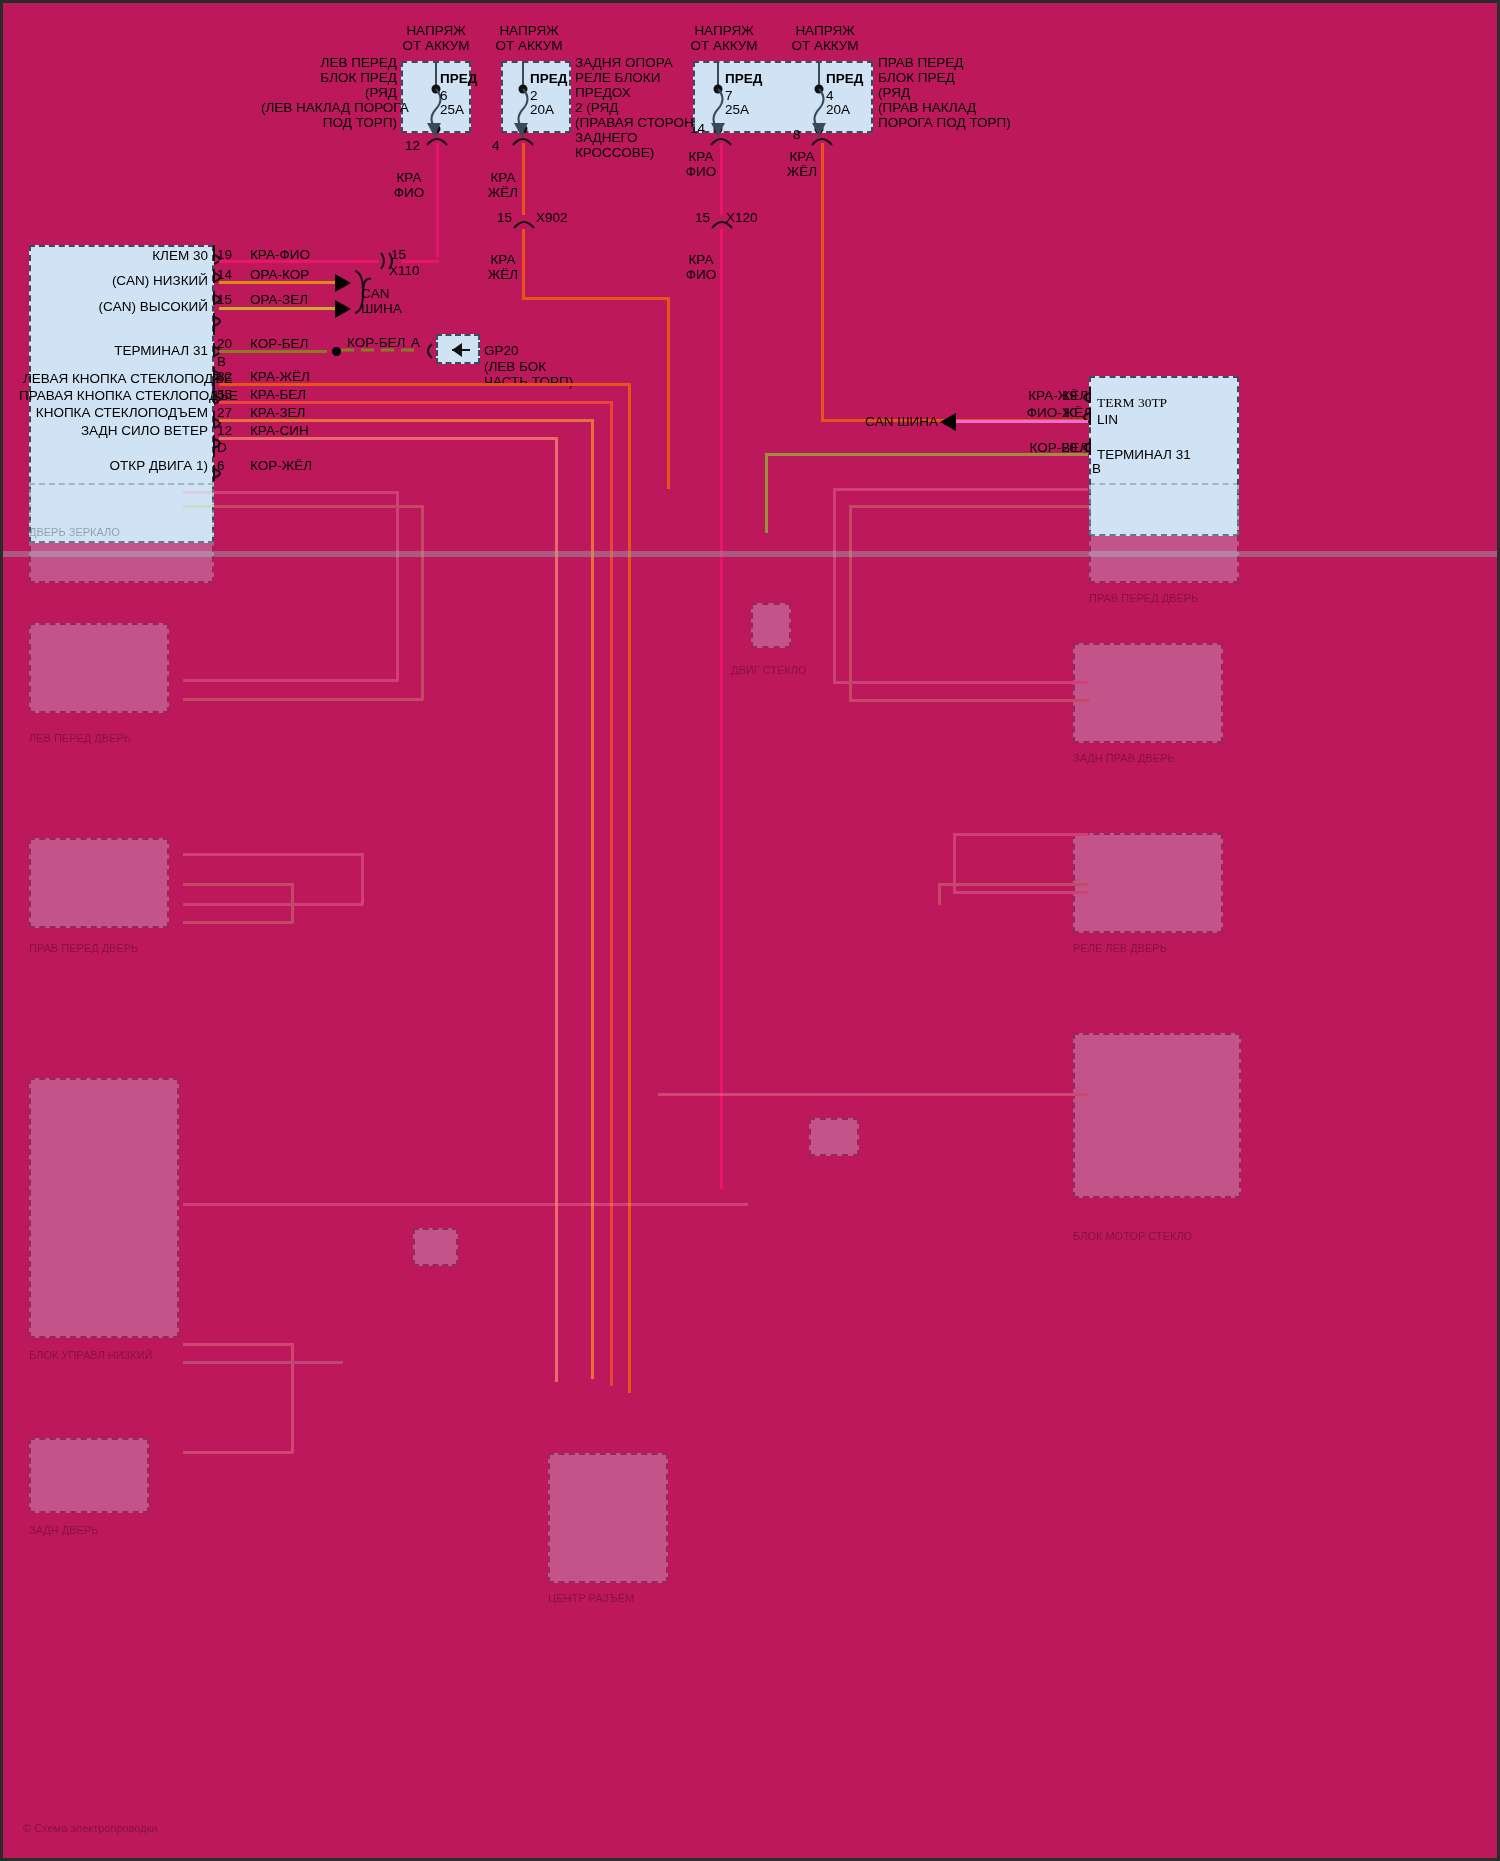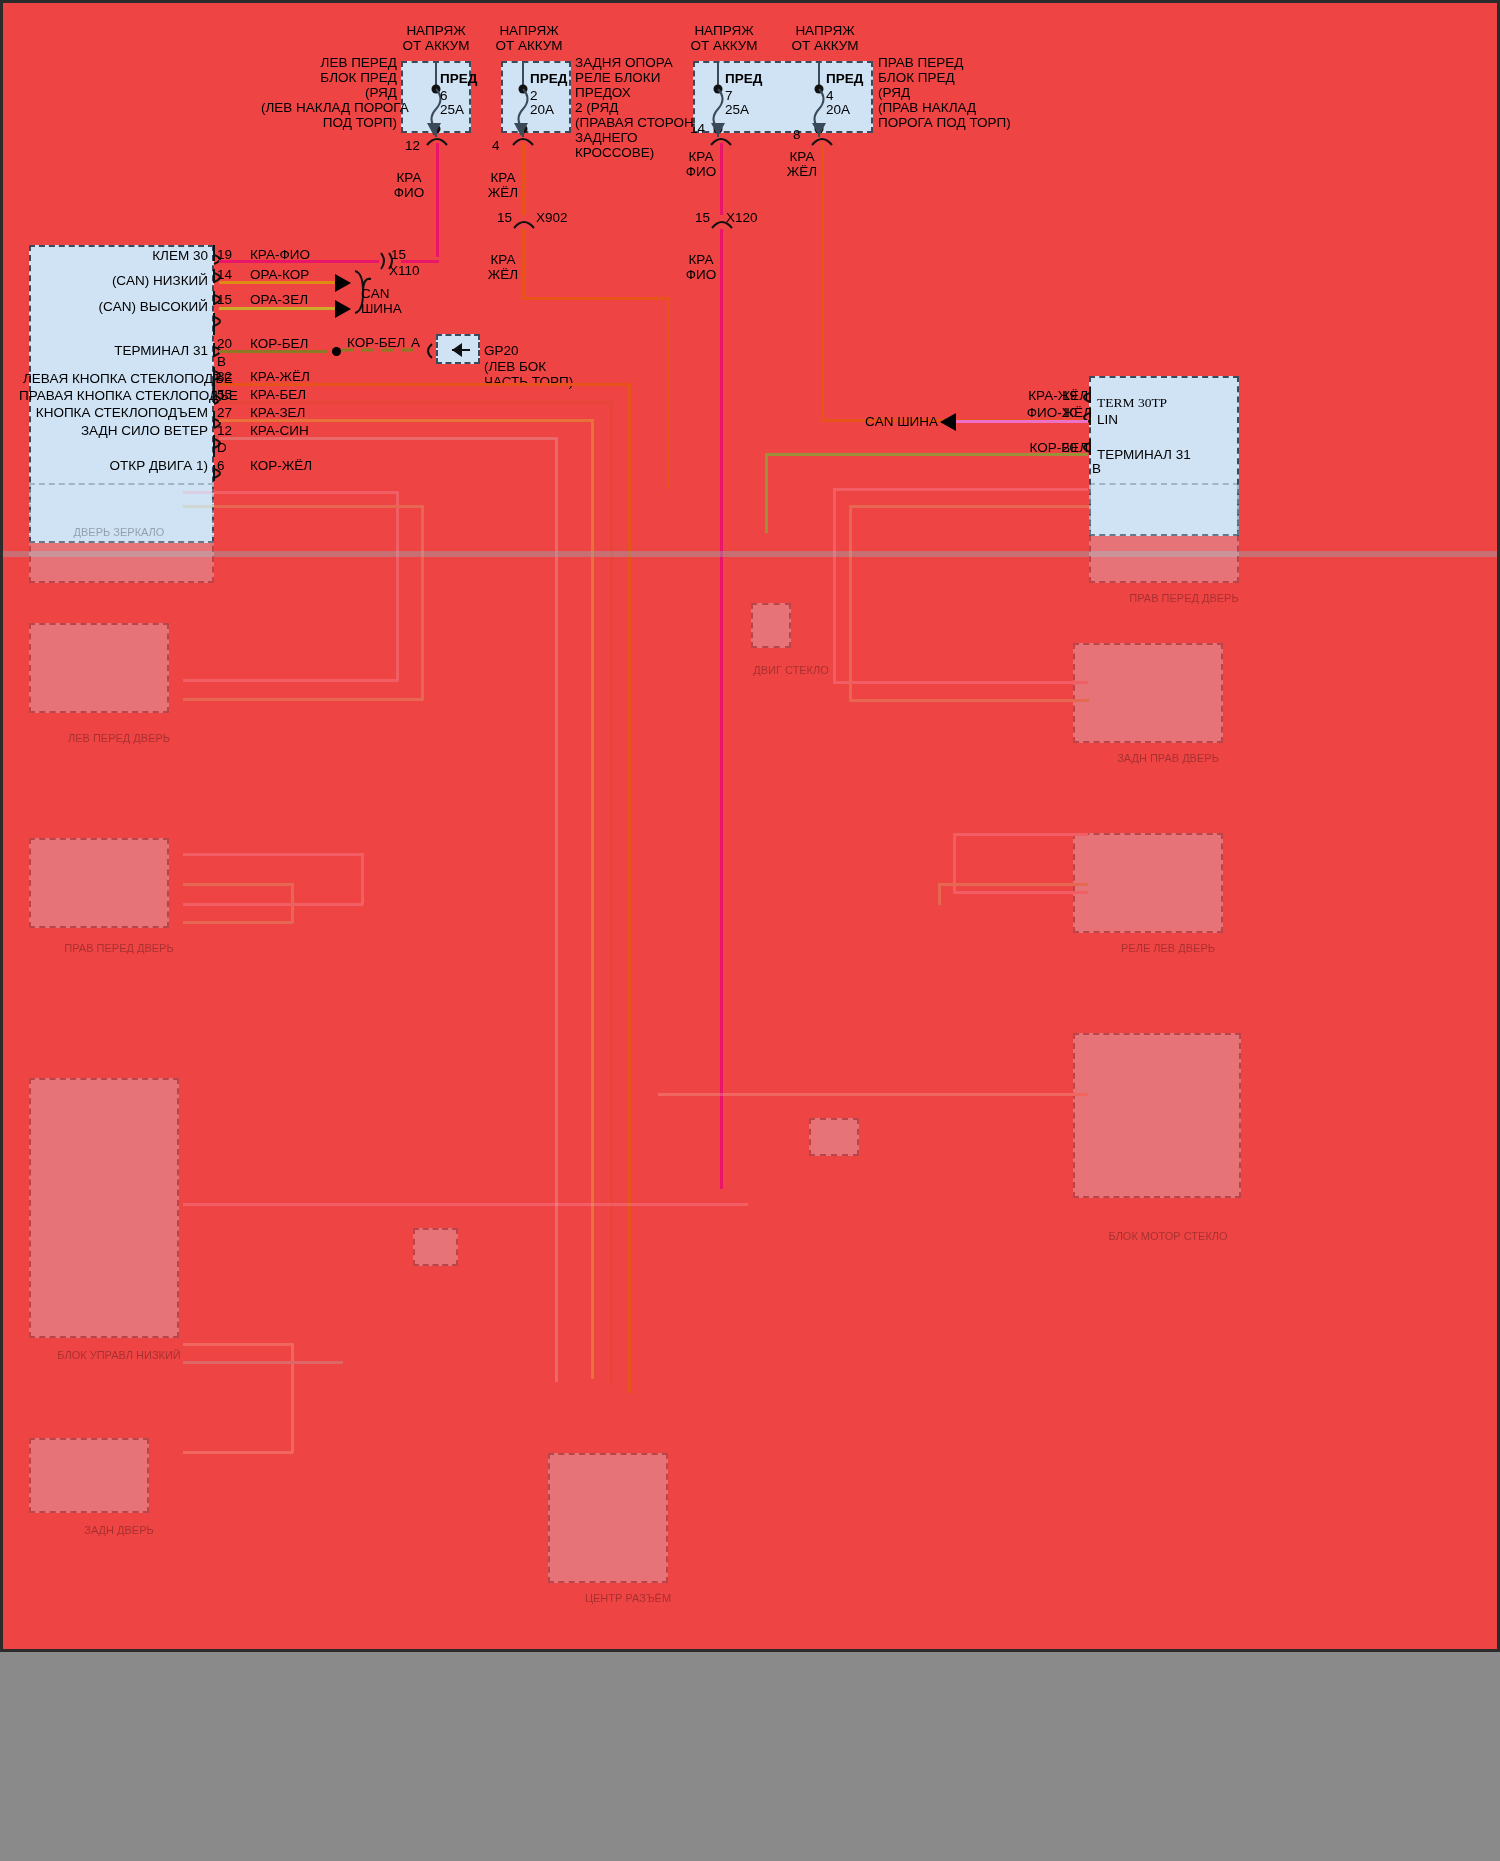--- a/index.html
+++ b/index.html
@@ -1,25 +1,25 @@
 <!DOCTYPE html>
 <html><head>
 <meta charset="utf-8">
 <style>
   html,body{margin:0;padding:0;background:#8a8a8a;}
   body{font-family:"Liberation Sans",sans-serif;}
   #page{
-    position:relative;width:1500px;height:1652px;background:#ef4444;
+    position:relative;width:1500px;height:1861px;background:#be185d;
     border:3px solid #2b2b2b;box-sizing:border-box;overflow:hidden;
   }
   
   .txt{position:absolute;font-size:13.5px;color:#000;line-height:15px;white-space:pre;}
   .txt.c{text-align:center;}
   .txt.r{text-align:right;}
-  .tiny{font-size:11px;text-align:center;}
+  .tiny{font-size:11px;}
   .box{
     position:absolute;background:#cfe3f5;border:2px dashed #3b4a5a;box-sizing:border-box;
   }
   .wire{position:absolute;}
   .h{height:3px;}
   .v{width:3px;}
   
   .w-krafio{background:#e8156b;}
   .w-krazhel{background:#e8531a;}
   .w-orakor{background:#e08a16;}

